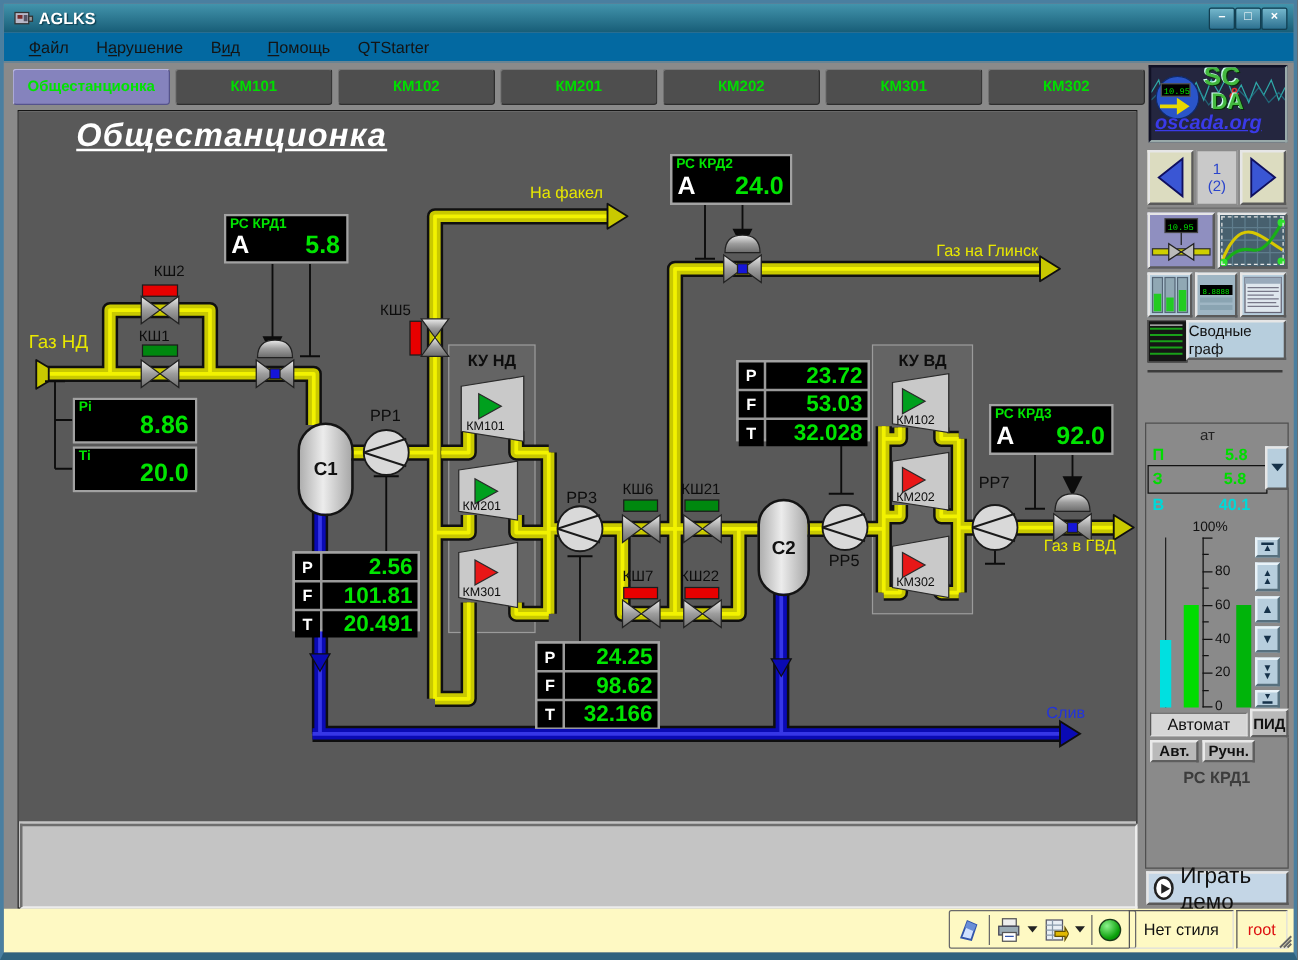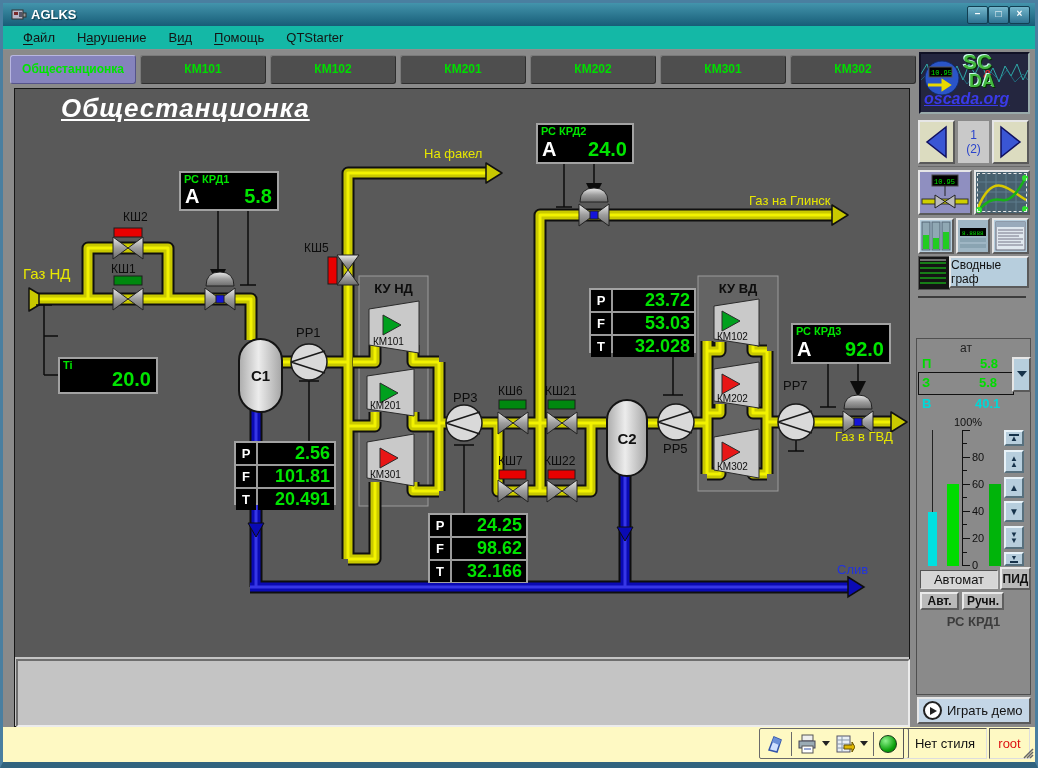--- a/index.html
+++ b/index.html
@@ -9,21 +9,21 @@
   .abs{position:absolute;}
   
   .titlebar{position:absolute;left:3px;top:3px;width:1032px;height:23px;
     background:linear-gradient(180deg,#4append 0%,#175d77 100%);
     background:linear-gradient(180deg,#4394ac,#175d77);display:flex;align-items:center;}
   .title-text{color:#fff;font-weight:bold;font-size:13px;margin-left:6px;text-shadow:1px 1px 1px #0a3a4a;}
   .winbtn{position:absolute;top:3px;width:19px;height:16px;border:1px solid #123f52;border-radius:2px;
     background:linear-gradient(180deg,#74b7cc,#2d7190);color:#fff;font-size:10px;font-weight:bold;
     text-align:center;line-height:14px;}
   
-  .menubar{position:absolute;left:3px;top:26px;width:1032px;height:24px;background:#14b8a6;
+  .menubar{position:absolute;left:3px;top:26px;width:1032px;height:24px;background:#0369a1;
     border-bottom:1px solid #8f8f8f;display:flex;align-items:center;gap:2px;padding-left:10px;box-sizing:border-box;}
   .mi{font-size:13px;color:#141414;padding:2px 10px;}
   .mi u{text-underline-offset:2px;}
   
   .tab{position:absolute;top:55px;height:29px;width:126px;background:#4e4e4e;
     border:1px solid;border-color:#7a7a7a #2e2e2e #2e2e2e #7a7a7a;border-radius:3px;
     color:#00dd00;font-weight:bold;font-size:12px;text-align:center;line-height:27px;box-sizing:border-box;}
   .tab.sel{background:#8583bd;border-color:#b8b6e0 #55538a #55538a #b8b6e0;color:#00e400;}
   
   .diagram{position:absolute;left:14px;top:88px;width:896px;height:639px;border:1px solid #161616;box-sizing:border-box;background:#c4c4c4;}
@@ -328,20 +328,24 @@
         <div class="dtitle">РС КРД2</div>
         <div class="dmode">А</div>
         <div class="dval">24.0</div>
       </div>
       <div class="disp" style="left:776px;top:234px;width:100px;height:41px">
         <div class="dtitle">РС КРД3</div>
         <div class="dmode">А</div>
         <div class="dval">92.0</div>
       </div>
 
+      <div class="disp" style="left:43px;top:229px;width:100px;height:37px">
+        <div class="dtitle">Pi</div>
+        <div class="dval">8.86</div>
+      </div>
       <div class="disp" style="left:43px;top:268px;width:100px;height:37px">
         <div class="dtitle">Ti</div>
         <div class="dval">20.0</div>
       </div>
 
       <div class="pft" style="left:219px;top:352px;width:102px;height:64px">
         <div class="k">P</div>
           <div class="v">2.56</div>
         <div class="k">F</div>
           <div class="v">101.81</div>
@@ -533,21 +537,21 @@
     </div>
   <div class="raised" style="left:962px;top:592px;width:42px;height:18px">
       <span>Ручн.</span>
     </div>
   <div class="abs" style="left:916px;top:614px;width:115px;text-align:center;font-size:13px;font-weight:bold;color:#3c3c3c">РС КРД1</div>
 
   <div class="sbtn" style="left:917px;top:697px;width:114px;height:27px;background:#c4d6e6;display:flex;align-items:center;gap:5px;padding-left:4px">
     <span style="width:15px;height:15px;border-radius:50%;background:#fff;border:2px solid #222;display:inline-flex;align-items:center;justify-content:center">
       <span style="width:0;height:0;border-left:7px solid #222;border-top:4px solid transparent;border-bottom:4px solid transparent;margin-left:2px"></span>
     </span>
-    <span style="font-size:13px;color:#111">Играть демо</span>
+    <span style="font-size:18px;color:#111">Играть демо</span>
   </div>
 
   <div class="statusbar">
     <div class="abs" style="left:756px;top:1px;width:150px;height:31px;border:1px solid #6a6a6a;border-radius:2px;display:flex;align-items:center;gap:5px;padding:0 6px;box-sizing:border-box">
       <svg width="20" height="20">
         <polygon points="3,16 8,3 15,6 11,18" fill="#cfe0ff" stroke="#3355aa" stroke-width="1.5"></polygon>
         <polygon points="8,3 15,6 13,11 6,8" fill="#6a8fd8"></polygon>
       </svg>
       <div class="sep-v"></div>
       <svg width="20" height="20">

